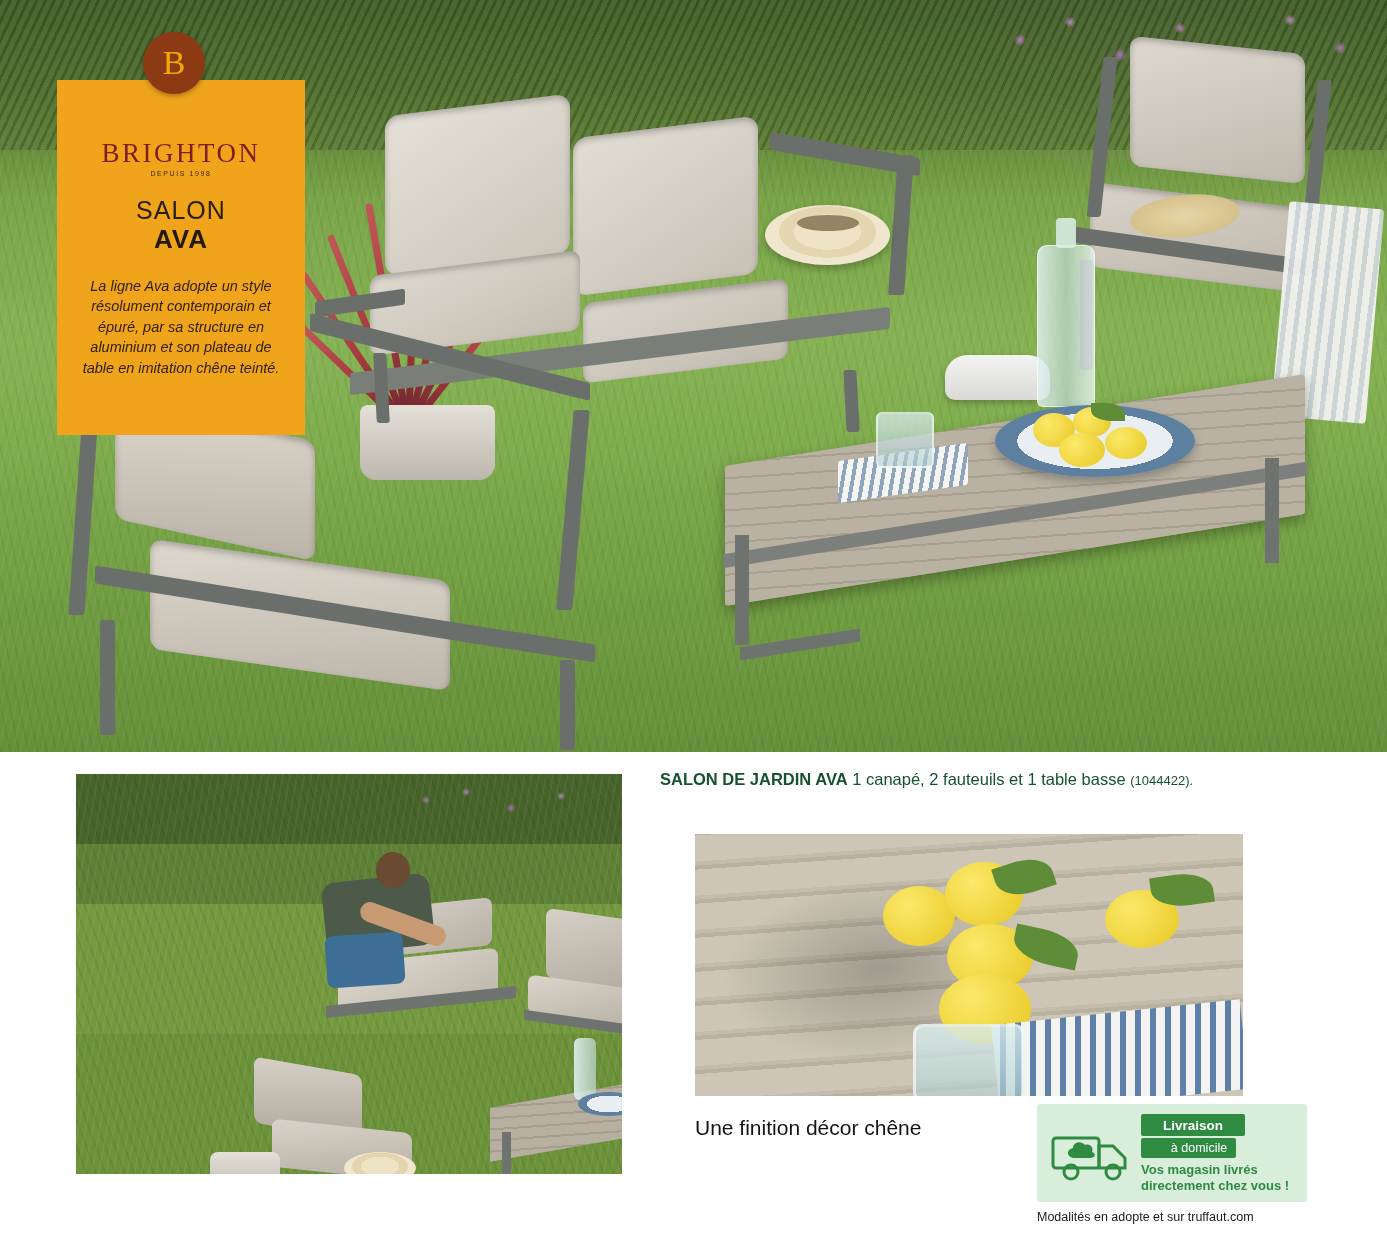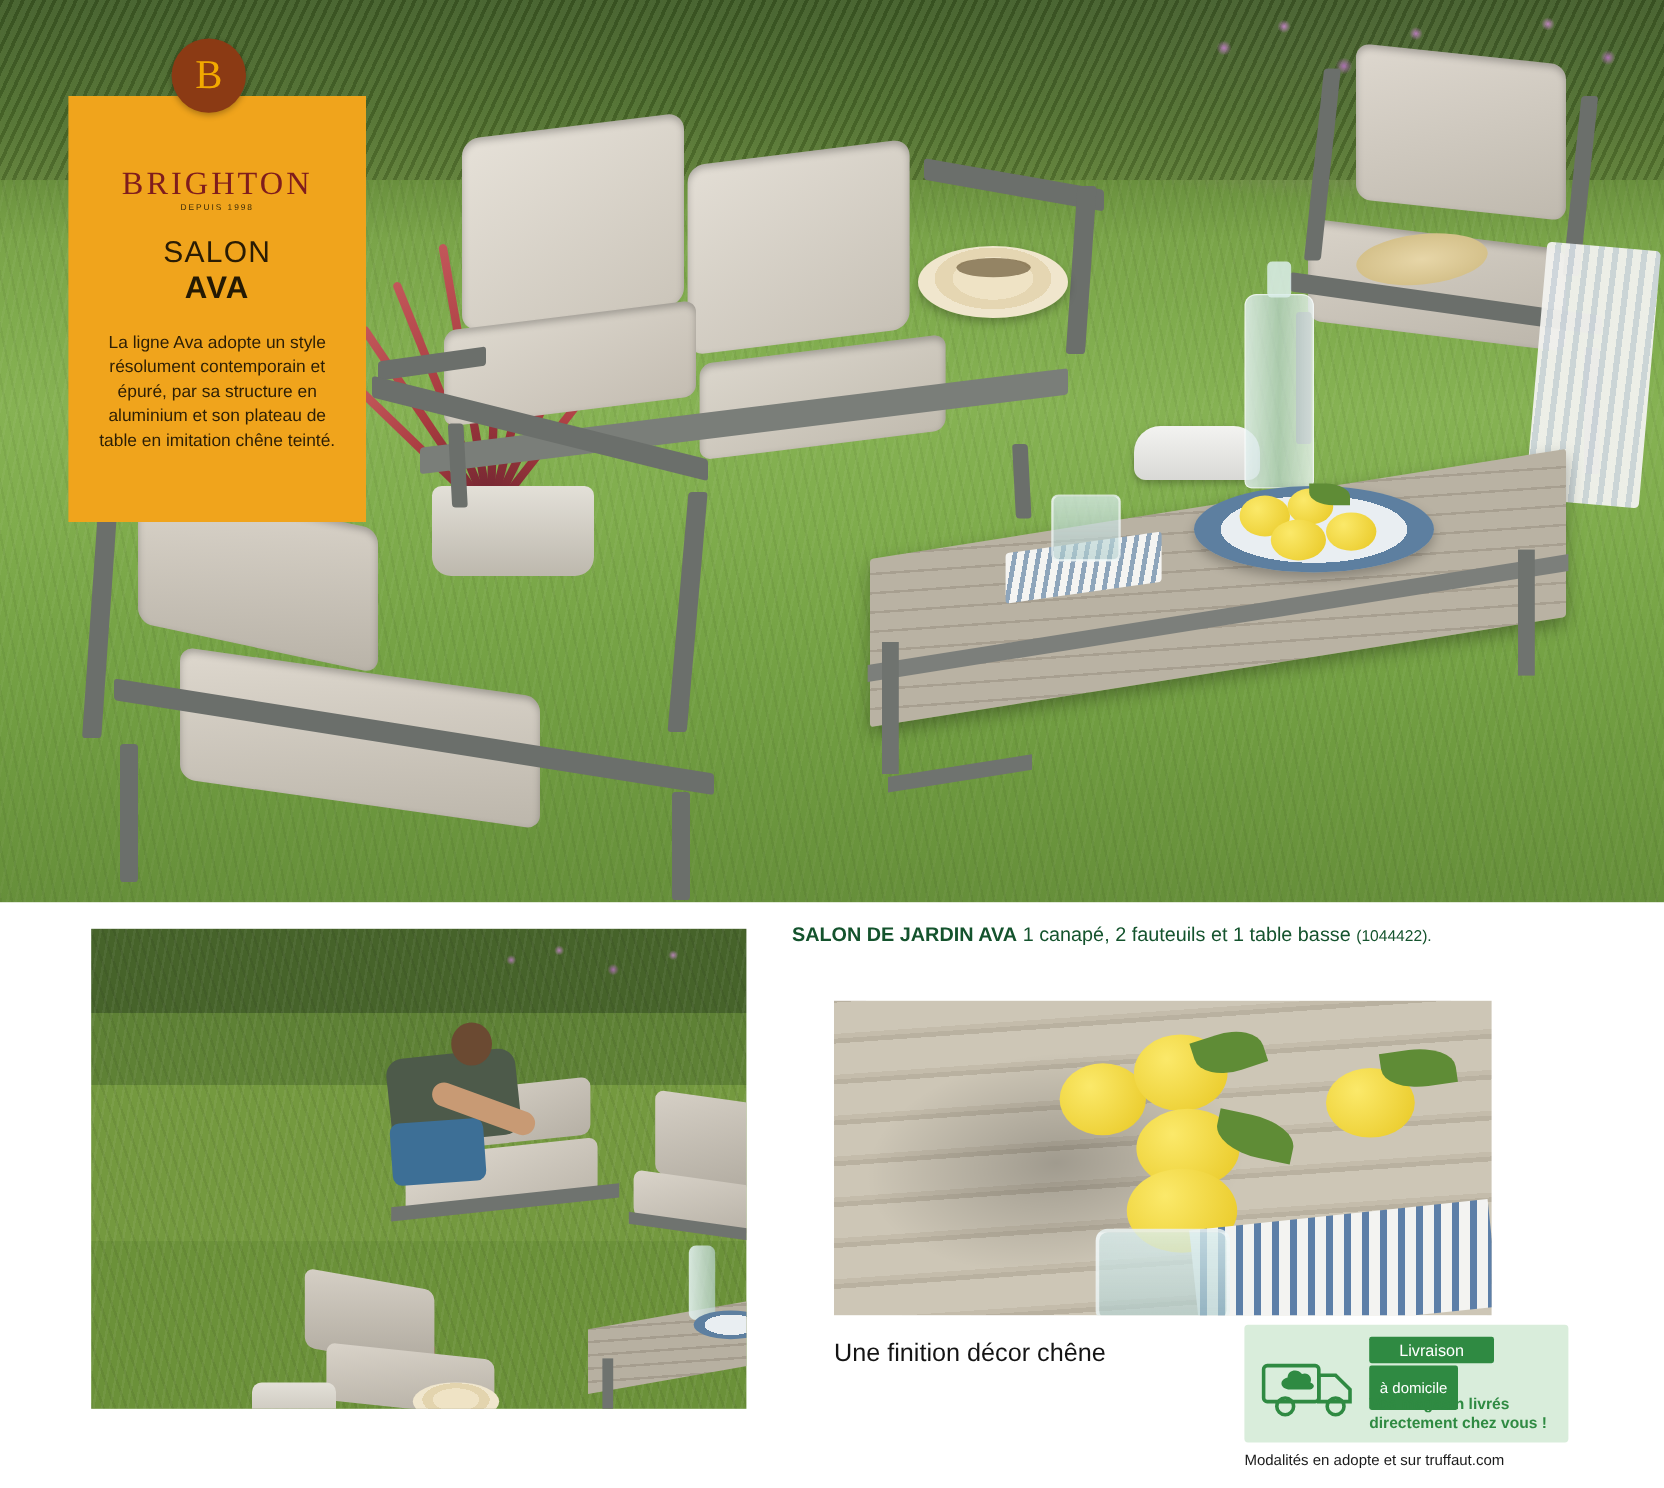--- a/index.html
+++ b/index.html
@@ -227,21 +227,21 @@
   }
   .panel .ligne {
     margin-top: 18px; font-size: 25px; letter-spacing: 1px; color: #2a1c04;
     font-family: "Liberation Sans", sans-serif; line-height: 1.2;
   }
   .panel .ava {
     font-size: 26px; font-weight: bold; letter-spacing: 1px; color: #241903;
     line-height: 1.1;
   }
   .panel .desc {
-    margin-top: 22px; font-size: 14.5px; line-height: 1.42; color: #2c1e05;
+    margin-top: 22px; font-size: 14.5px; line-height: 1.42; color: #2c1e05; font-style: italic;
   }
 
   
   .bottom {
     position: absolute; left: 0; top: 752px; width: 1387px; height: 488px; background: #fff;
   }
 
   .photo2 {
     position: absolute; left: 76px; top: 22px; width: 546px; height: 400px;
     overflow: hidden;
@@ -335,29 +335,30 @@
 
   .delivery {
     position: absolute; left: 1037px; top: 352px; width: 270px; height: 98px;
     background: #d9eddb; border-radius: 3px;
   }
   .truck {
     position: absolute; left: 14px; top: 24px; width: 86px; height: 54px;
   }
   .deliv-tag {
     position: absolute; left: 104px; top: 10px; width: 104px; height: 22px;
-    background: #2f8a42; color: #fff; font-size: 13.5px; font-weight: normal;
+    background: #2f8a42; color: #fff; font-size: 13.5px; font-weight: bold;
     display: flex; align-items: center; justify-content: center;
     border-radius: 2px;
   }
   .deliv-tag2 {
-    position: absolute; left: 104px; top: 34px; width: 74px; height: 37px;
+    position: absolute; left: 104px; top: 34px; width: 74px; height: 20px;
     background: #2f8a42; color: #fff; font-size: 12.5px;
     display: flex; align-items: center; justify-content: center;
     border-radius: 2px;
+    padding-left: 21px;
   }
   .deliv-l1 {
     position: absolute; left: 104px; top: 58px; font-size: 13px; font-weight: bold; color: #2f8a42;
   }
   .deliv-l2 {
     position: absolute; left: 104px; top: 74px; font-size: 13px; font-weight: bold; color: #2f8a42;
   }
   .modalites {
     position: absolute; left: 1037px; top: 458px; font-size: 12.5px; color: #1a1a1a;
   }

